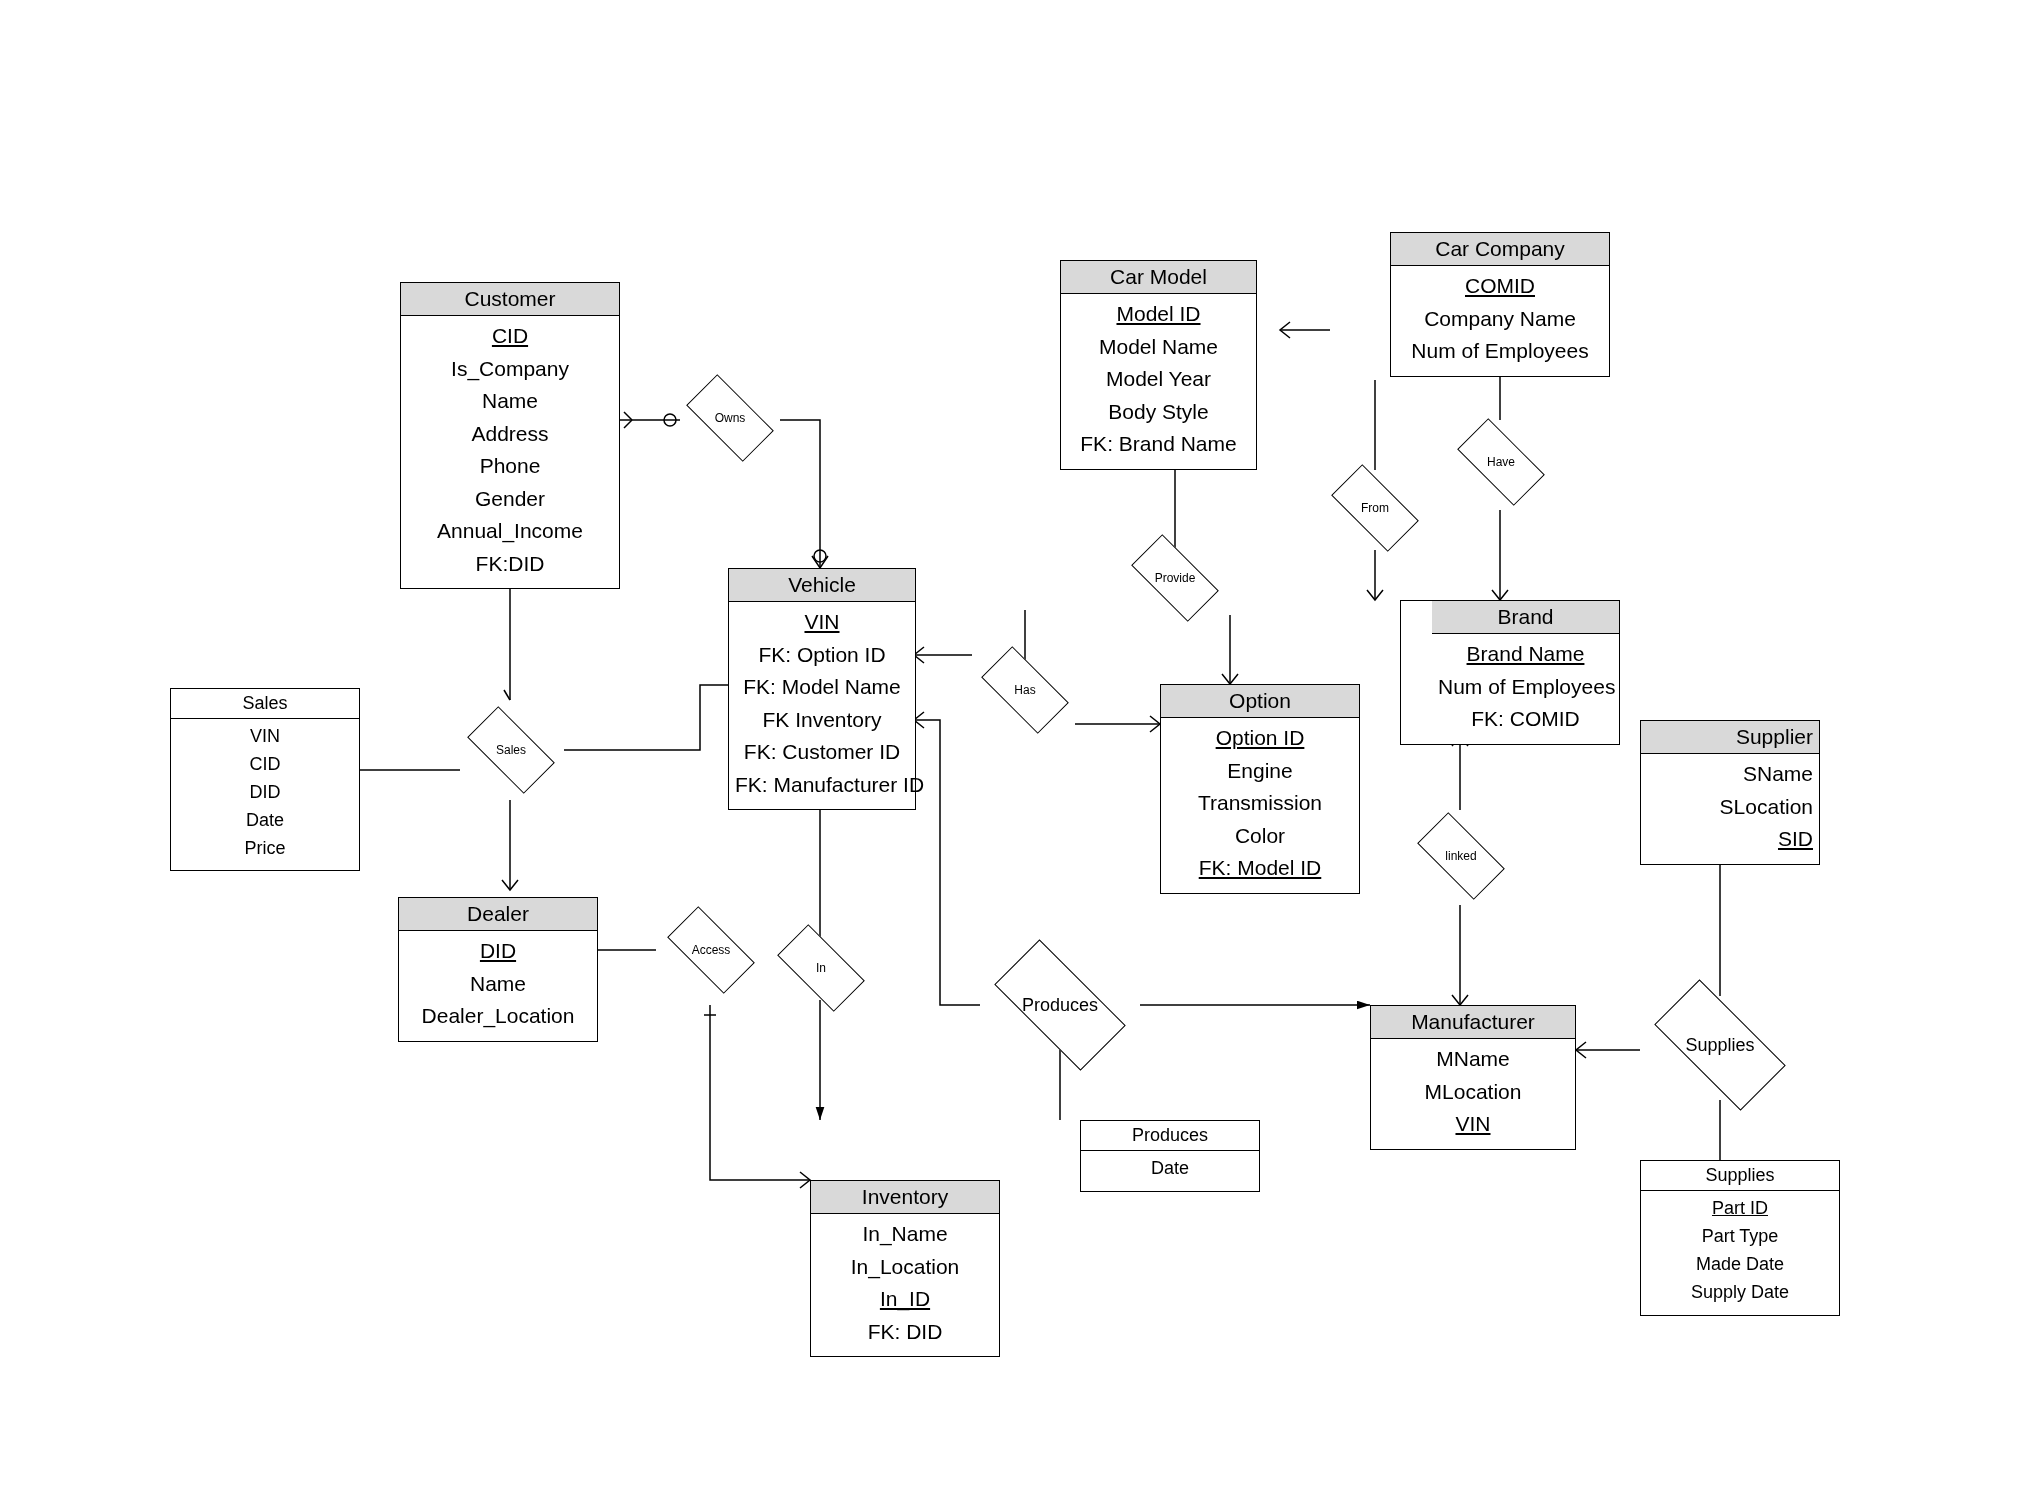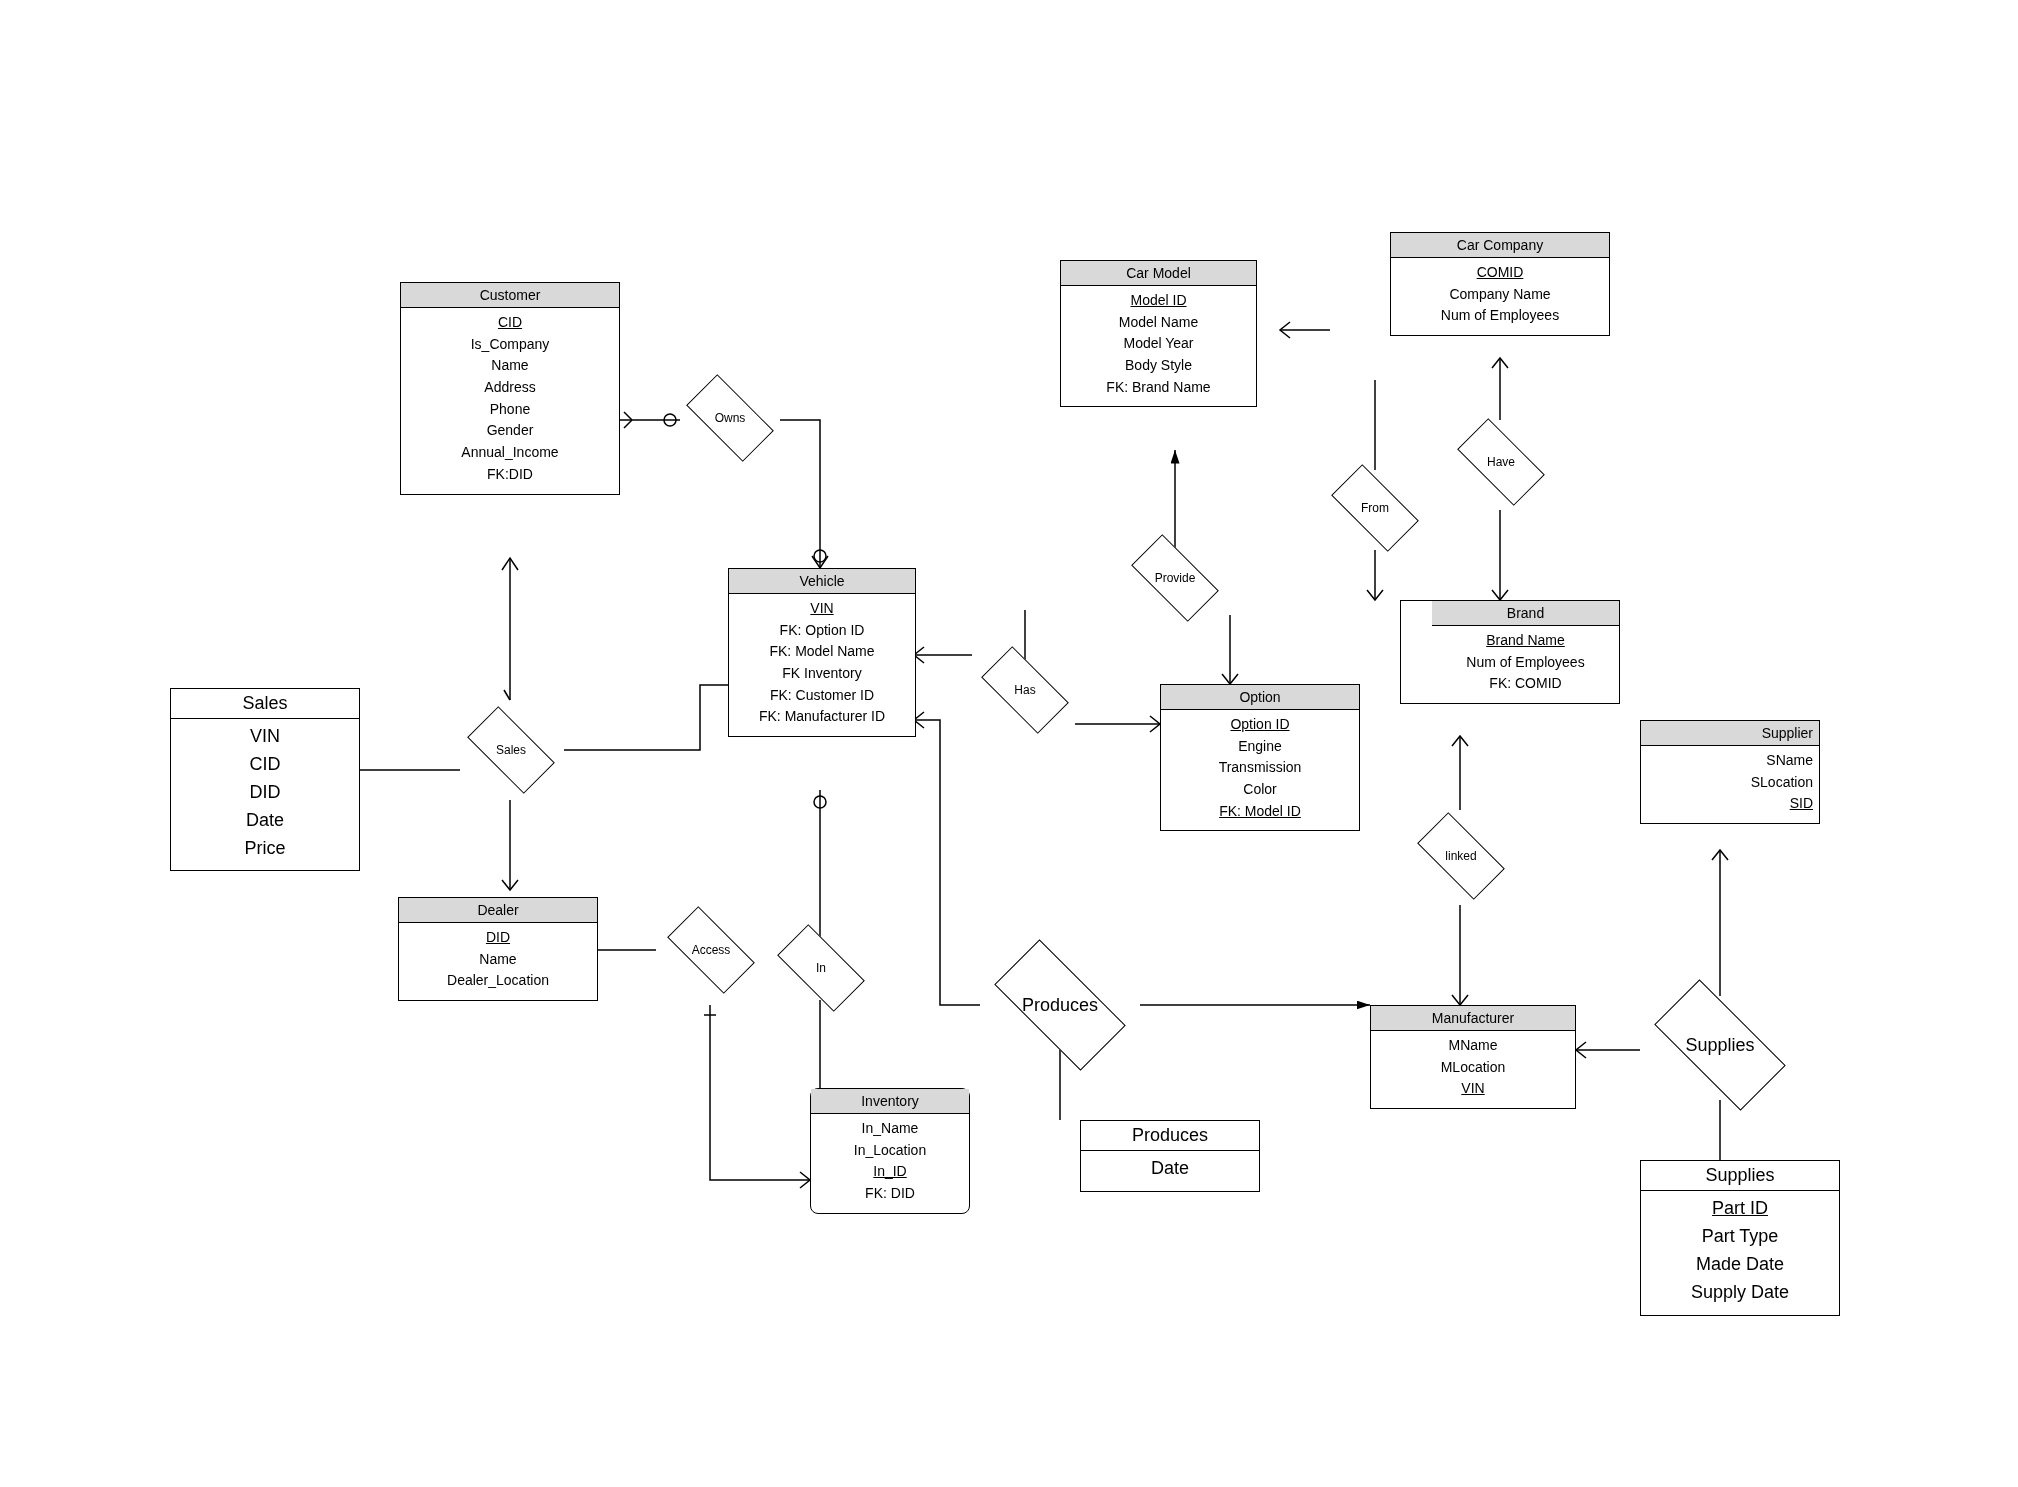--- a/index.html
+++ b/index.html
@@ -19,21 +19,21 @@
     position: absolute;
     left: 0; top: 0;
     width: 2018px; height: 1487px;
     pointer-events: none;
   }
   .entity {
     position: absolute;
     border: 1px solid #000;
     background: #fff;
     box-sizing: border-box;
-    font-size: 14px;
+    font-size: 21px;
     text-align: center;
   }
   .entity .title {
     background: #d9d9d9;
     border-bottom: 1px solid #000;
     padding: 4px 6px;
     font-weight: normal;
   }
   .entity .attrs {
     padding: 4px 6px 8px 6px;
@@ -267,21 +267,21 @@
 
   <div class="entity" style="left:1370px; top:1005px; width:206px;">
     <div class="title">Manufacturer</div>
     <div class="attrs">
       <div class="attr">MName</div>
       <div class="attr">MLocation</div>
       <div class="attr u">VIN</div>
     </div>
   </div>
 
-  <div class="entity" style="left:810px; top:1088px; width:160px;border-radius:8px;">
+  <div class="entity" style="left:810px; top:1180px; width:190px;">
     <div class="title">Inventory</div>
     <div class="attrs">
       <div class="attr">In_Name</div>
       <div class="attr">In_Location</div>
       <div class="attr u">In_ID</div>
       <div class="attr">FK: DID</div>
     </div>
   </div>
 
   <div class="relbox" style="left:170px; top:688px; width:190px;">

